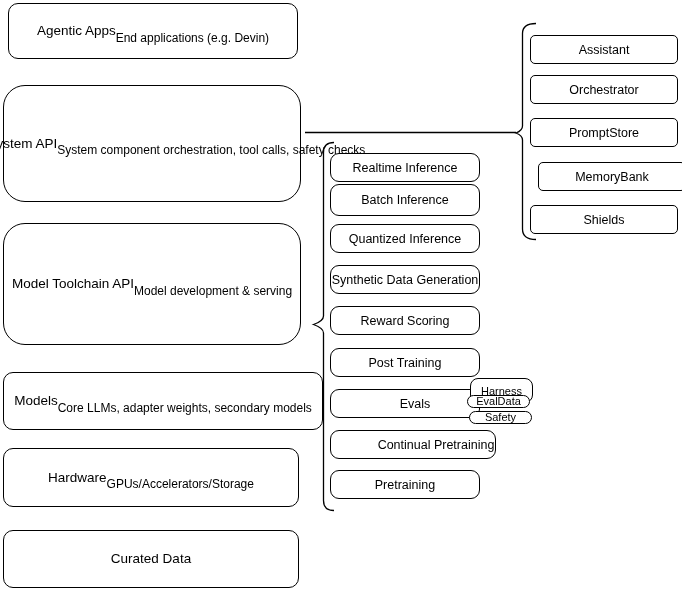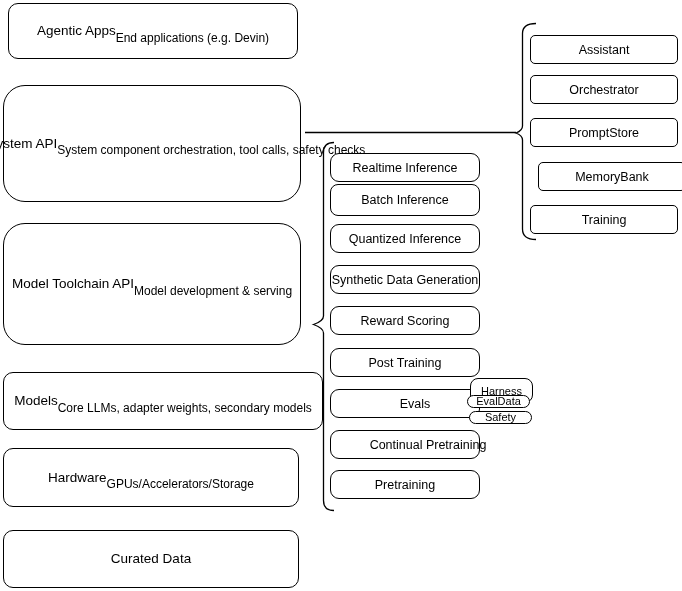--- a/index.html
+++ b/index.html
@@ -105,39 +105,39 @@
     <div class="subtitle">GPUs/Accelerators/Storage</div>
   </div>
 
   <div class="node med" style="left:3px; top:530px; width:296px; height:58px;">
     <div class="title">Curated Data</div>
   </div>
 
   <div class="node small mid" style="left:330px; top:145px; width:150px; height:29px;margin-top:8px;">
     <span>Realtime Inference</span>
   </div>
-  <div class="node small mid" style="left:330px; top:184px; width:150px; height:32px;border-radius:8px;">
+  <div class="node small mid" style="left:330px; top:184px; width:150px; height:32px;">
     <span>Batch Inference</span>
   </div>
   <div class="node small mid" style="left:330px; top:224px; width:150px; height:29px;">
     <span>Quantized Inference</span>
   </div>
   <div class="node small mid" style="left:330px; top:265px; width:150px; height:29px;">
     <span>Synthetic Data Generation</span>
   </div>
   <div class="node small mid" style="left:330px; top:306px; width:150px; height:29px;">
     <span>Reward Scoring</span>
   </div>
   <div class="node small mid" style="left:330px; top:348px; width:150px; height:29px;">
     <span>Post Training</span>
   </div>
   <div class="node small mid" style="left:330px; top:389px; width:150px; height:29px;padding-left:20px;">
     <span>Evals</span>
   </div>
-  <div class="node small mid" style="left:330px; top:430px; width:150px; height:29px;padding-left:46px;">
+  <div class="node small mid" style="left:330px; top:430px; width:166px; height:29px;padding-left:46px;">
     <span>Continual Pretraining</span>
   </div>
   <div class="node small mid" style="left:330px; top:470px; width:150px; height:29px;">
     <span>Pretraining</span>
   </div>
 
   <div class="pill" style="left:470px; top:378px; width:63px; height:25px;">
     <span>Harness</span>
   </div>
   <div class="pill" style="left:467px; top:394.5px; width:63px; height:13.5px;">
@@ -153,16 +153,16 @@
   <div class="node small rightbox" style="left:530px; top:75px; width:148px; height:29px;">
     <span>Orchestrator</span>
   </div>
   <div class="node small rightbox" style="left:530px; top:118px; width:148px; height:29px;">
     <span>PromptStore</span>
   </div>
   <div class="node small rightbox" style="left:530px; top:162px; width:148px; height:29px;margin-left:8px;">
     <span>MemoryBank</span>
   </div>
   <div class="node small rightbox" style="left:530px; top:205px; width:148px; height:29px;">
-    <span>Training</span>
+    <span>Shields</span>
   </div>
 
 </div>
 
 </body></html>

